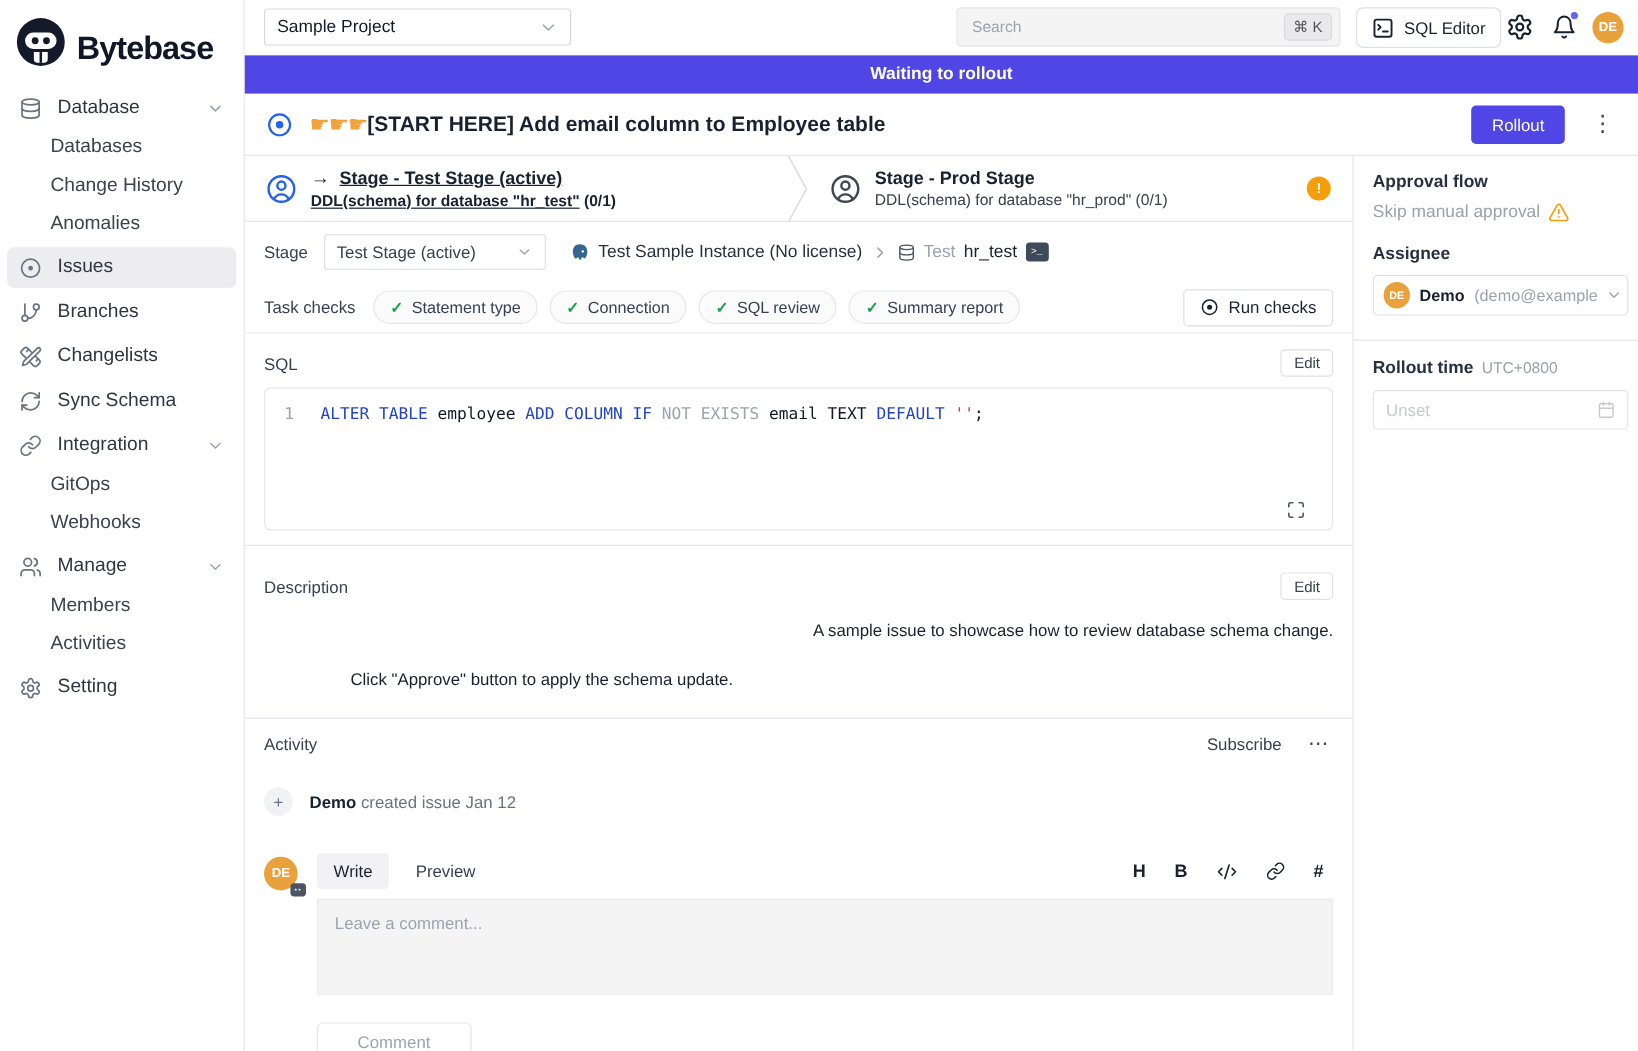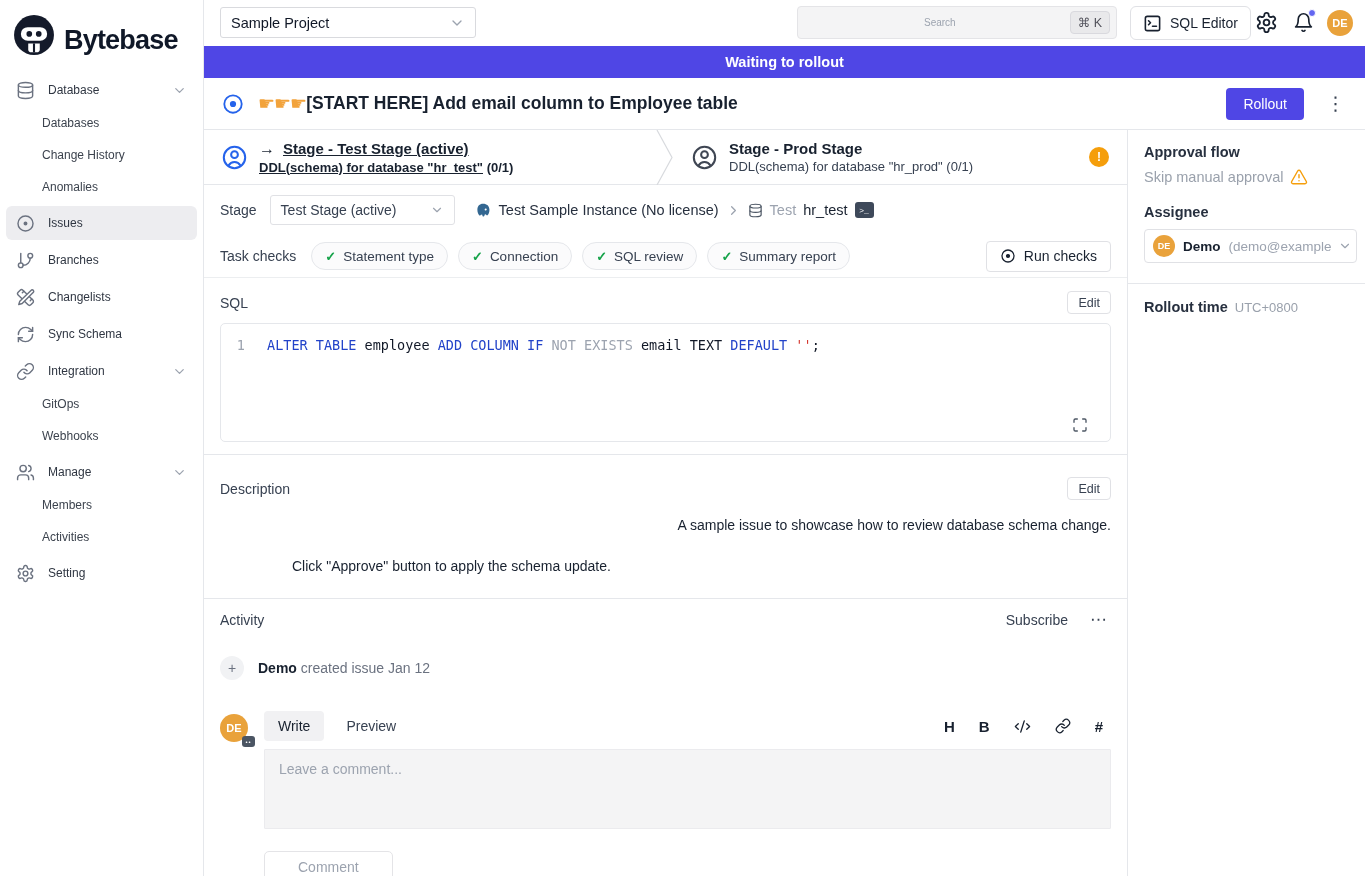--- a/index.html
+++ b/index.html
@@ -9,37 +9,37 @@
   svg { display:block; }
 
   .app { display:flex; width:1365px; height:876px; }
 
   
   .sidebar { width:204px; flex-shrink:0; border-right:1px solid #e5e7eb; padding-top:8px; }
   .logo { display:flex; align-items:flex-end; gap:9px; padding:6px 0 12px 13px; }
   .logo-text { font-size:27px; font-weight:800; letter-spacing:-0.8px; color:#101828; }
   .nav { padding:2px 6px; }
   .nav-row { display:flex; align-items:center; height:34px; padding:0 10px; border-radius:6px;
-    font-size:12px; color:#2f3642; cursor:pointer; }
+    font-size:16px; color:#2f3642; cursor:pointer; }
   .nav-row.group { font-weight:500; margin-top:3px; }
   .nav-row.child { padding-left:36px; height:32px; color:#3c434e; font-weight:400;text-align:center; }
   .nav-row.sel { background:#ededf0; }
   .nicon { width:19px; height:19px; margin-right:13px; color:#6b7280; display:inline-flex; flex-shrink:0; }
   .nchev { margin-left:auto; color:#9ca3af; display:inline-flex; }
 
   
   .main-wrap { flex:1; display:flex; flex-direction:column; min-width:0; }
 
   .topbar { height:46px; position:relative; flex-shrink:0; background:#fff; }
   .proj-select { position:absolute; left:16px; top:7px; width:256px; height:31px;
     border:1px solid #d9dade; border-radius:3px; background:#fff; display:flex; align-items:center;
     padding:0 10px; font-size:14.5px; color:#111827; cursor:pointer; }
   .search-wrap { position:absolute; left:593px; top:6px; width:320px; height:33px;
     background:#f4f4f5; border:1px solid #e4e4e7; border-radius:4px; display:flex; align-items:center; padding:0 6px 0 12px; }
-  .search-input { flex:1; border:none; background:transparent; outline:none; font-size:10px; color:#1f2937; min-width:0;text-align:center; }
+  .search-input { flex:1; border:none; background:transparent; outline:none; font-size:13px; color:#1f2937; min-width:0; }
   .search-input::placeholder { color:#9ca3af; }
   .kbd { background:#e9e9eb; border:1px solid #d9d9de; border-radius:4px; padding:3px 7px;
     font-size:12.5px; color:#52525b; white-space:nowrap; }
   .sqled-btn { position:absolute; left:926px; top:6px; height:34px; display:flex; align-items:center; gap:8px;
     background:#fff; border:1px solid #e0e1e5; border-radius:6px; padding:0 12px; font-size:14px; color:#18212f; cursor:pointer; }
   .icon-btn { position:absolute; top:11px; color:#18212f; cursor:pointer; background:none; border:none; }
   .gear-pos { left:1051px; }
   .bell-pos { left:1089px; top:12px; }
   .bell-dot { position:absolute; top:-3px; right:-2px; width:8px; height:8px; border-radius:50%;
     background:#6366f1; border:1.5px solid #fff; }
@@ -577,18 +577,29 @@
                   <path d="m6 9 6 6 6-6"></path>
                 </svg>
               </span>
           </div>
         </div>
         <div class="panel-sec2">
           <div class="p-time-row">
             <span class="p-title">Rollout time</span>
             <span class="tz">UTC+0800</span>
           </div>
+          <div class="unset-box">
+            <span>Unset</span>
+            <span class="cal">
+                <svg width="15" height="15" viewBox="0 0 24 24" fill="none" stroke="currentColor" stroke-width="1.9" stroke-linecap="round" stroke-linejoin="round">
+                  <rect x="3" y="4" width="18" height="18" rx="2"></rect>
+                  <path d="M16 2v4"></path>
+                  <path d="M8 2v4"></path>
+                  <path d="M3 10h18"></path>
+                </svg>
+              </span>
+          </div>
         </div>
       </aside>
 
     </div>
   </div>
 </div>
 
 </body></html>

